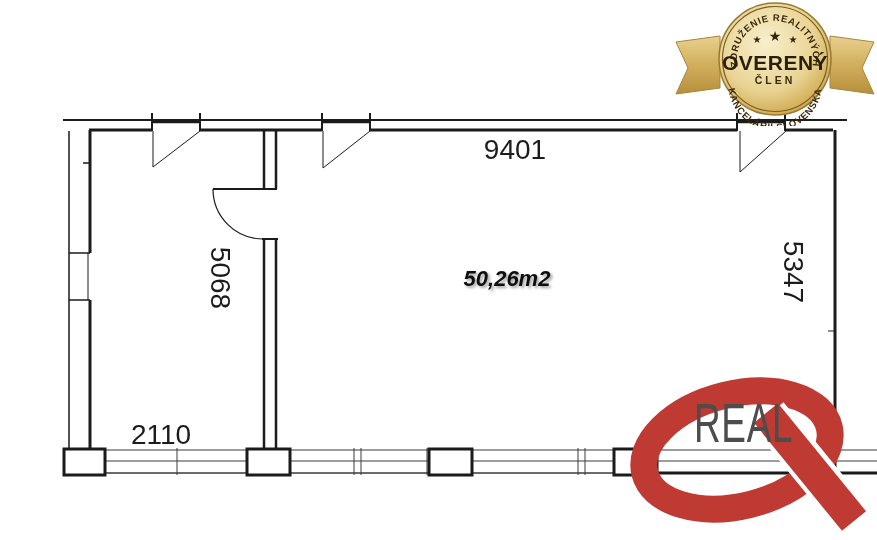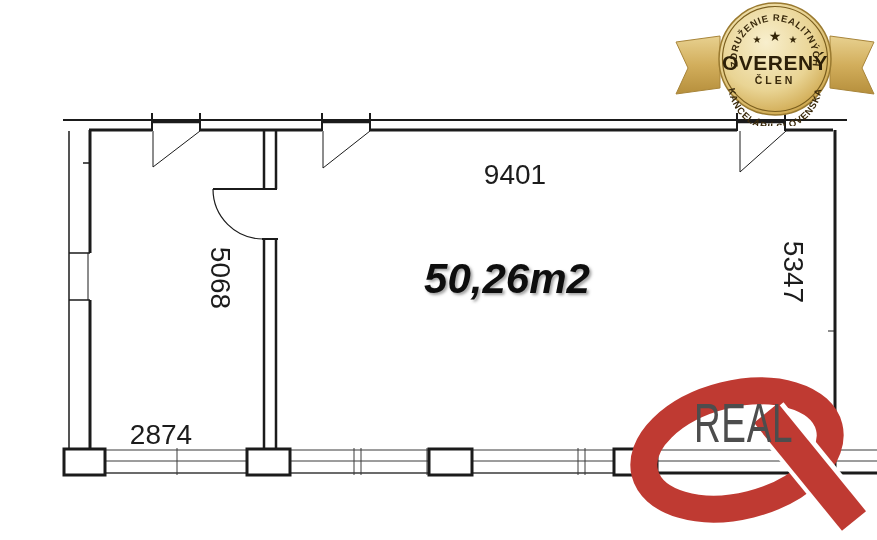--- a/index.html
+++ b/index.html
@@ -8,21 +8,21 @@
     overflow:hidden;font-family:"Liberation Sans",sans-serif;
   }
   .stage svg{position:absolute;}
   .dim{
     position:absolute;transform:translate(-50%,-50%);
     font-size:28px;color:#1c1c1c;white-space:nowrap;line-height:1;
   }
   .dim.vert{transform:translate(-50%,-50%) rotate(90deg);}
   .area{
     position:absolute;transform:translate(-50%,-50%);
-    font-style:italic;font-weight:bold;font-size:42px;color:#0e0e0e;
+    font-style:italic;font-weight:bold;font-size:22px;color:#0e0e0e;
     text-shadow:2px 2px 3px rgba(110,110,110,.65);
     white-space:nowrap;line-height:1;
   }
   .logo-text{
     position:absolute;left:694px;top:395px;
     font-size:56px;font-weight:normal;color:#4d4d4d;
     transform:scaleX(.66);transform-origin:0 0;
     letter-spacing:1px;line-height:1;white-space:nowrap;
   }
 </style>
@@ -77,24 +77,24 @@
       <g fill="#ffffff" stroke-width="3">
         <rect x="64" y="449" width="41" height="26"></rect>
         <rect x="247" y="449" width="43" height="26"></rect>
         <rect x="429" y="449" width="43" height="26"></rect>
         <rect x="614" y="449" width="43" height="26"></rect>
         <rect x="793" y="452" width="25" height="21"></rect>
       </g>
     </g>
   </svg>
 
-  <div class="dim" style="left:515px;top:175px">9401</div>
+  <div class="dim" style="left:515px;top:150px">9401</div>
   <div class="dim vert" style="left:220px;top:278px">5068</div>
   <div class="dim vert" style="left:793px;top:272px">5347</div>
-  <div class="dim" style="left:161px;top:435px">2874</div>
+  <div class="dim" style="left:161px;top:435px">2110</div>
 
   <div class="area" style="left:507px;top:279px">50,26m2</div>
 
   <svg style="left:596px;top:356px" width="281" height="184" viewBox="0 0 281 184" xmlns="http://www.w3.org/2000/svg">
     <g>
       <g transform="rotate(-14 141 94)">
         <ellipse cx="141" cy="94" rx="95" ry="56" fill="none" stroke="#bf3a32" stroke-width="27"></ellipse>
       </g>
       <path d="M172,59 L256,162" stroke="#ffffff" stroke-width="40" fill="none"></path>
       <path d="M170,57 L258,165" stroke="#bf3a32" stroke-width="31" fill="none"></path>

